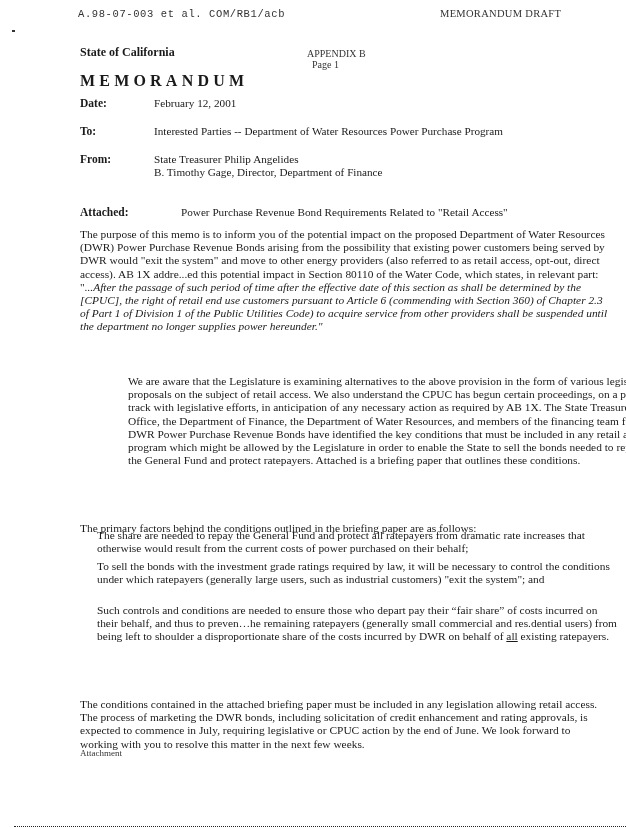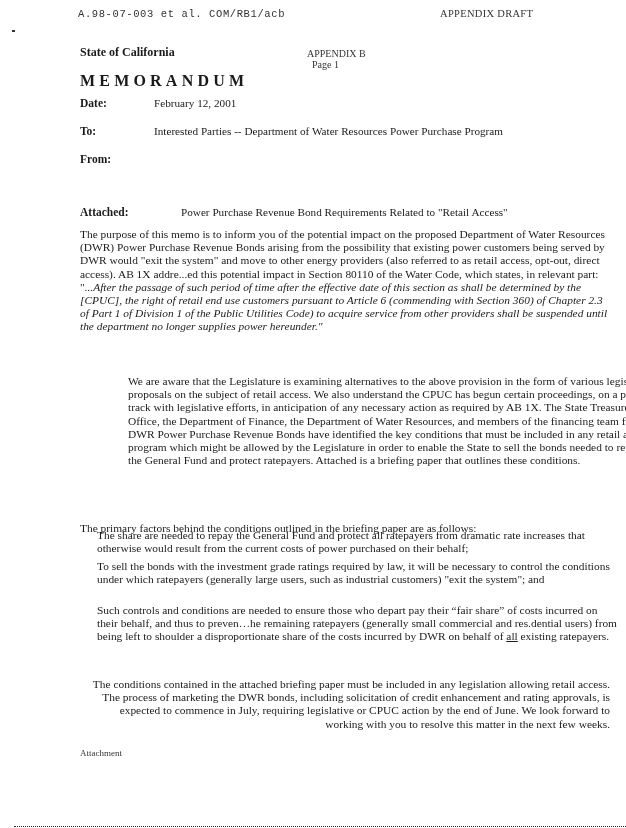--- a/index.html
+++ b/index.html
@@ -37,51 +37,53 @@
     .para {
       left: 80px; width: 530px; font-size: 11.4px; line-height: 13.2px;
     }
     .p1 { top: 228px; }
     .p2 { top: 375px; margin-left: 48px; }
     .p3 { top: 499px; margin-top: 23px; }
     .factor { left: 97px; width: 520px; font-size: 11.4px; line-height: 13.2px; }
     .f1 { top: 529px; }
     .f2 { top: 560px; }
     .f3 { top: 604px; }
-    .p4 { top: 678px; text-align: right; }
+    .p4 { top: 698px; }
     .attach { left: 80px; top: 748px; font-size: 9px; color: #333; }
     .quote-it { font-style: italic; }
     .u { text-decoration: underline; }
     .bottom-rule {
       left: 14px; top: 826px; width: 612px; height: 0;
       border-top: 1px dotted #222;
     }
   </style>
 </head>
 <body>
 
 <div class="abs docket">A.98-07-003 et al.  COM/RB1/acb</div>
-<div class="abs draft">APPENDIX DRAFT</div>
+<div class="abs draft">MEMORANDUM DRAFT</div>
 <div class="abs dot-mark"></div>
 
 <div class="abs org">State of California</div>
 <div class="abs appendix">
   <div>APPENDIX B</div>
   <div>Page 1</div>
 </div>
 <div class="abs memo-title">MEMORANDUM</div>
 
 <div class="abs field-label date-label">Date:</div>
 <div class="abs field-value date-value">February 12, 2001</div>
 
 <div class="abs field-label to-label">To:</div>
 <div class="abs field-value to-value">Interested Parties -- Department of Water Resources Power Purchase Program</div>
 
 <div class="abs field-label from-label">From:</div>
 <div class="abs field-value from-value">
+  <div>State Treasurer Philip Angelides</div>
+  <div>B. Timothy Gage, Director, Department of Finance</div>
 </div>
 
 <div class="abs field-label subject-label">Attached:</div>
 <div class="abs field-value subject-value">Power Purchase Revenue Bond Requirements Related to "Retail Access"</div>
 
 <div class="abs para p1"><span>The purpose of this memo is to inform you of the potential impact on the proposed Department of Water Resources (DWR) Power Purchase Revenue Bonds arising from the possibility that existing power customers being served by DWR would "exit the system" and move to other energy providers (also referred to as retail access, opt-out, direct access).  AB 1X addre...ed this potential impact in Section 80110 of the Water Code, which states, in relevant part: "</span><span class="quote-it">...After the passage of such period of time after the effective date of this section as shall be determined by the [CPUC], the right of retail end use customers pursuant to Article 6 (commending with Section 360) of Chapter 2.3 of Part 1 of Division 1 of the Public Utilities Code) to acquire service from other providers shall be suspended until the department no longer supplies power hereunder."</span></div>
 
 <div class="abs para p2">We are aware that the Legislature is examining alternatives to the above provision in the form of various legislative proposals on the subject of retail access.  We also understand the CPUC has begun certain proceedings, on a parallel track with legislative efforts, in anticipation of any necessary action as required by AB 1X.  The State Treasurer's Office, the Department of Finance, the Department of Water Resources, and members of the financing team for the DWR Power Purchase Revenue Bonds have identified the key conditions that must be included in any retail access program which might be allowed by the Legislature in order to enable the State to sell the bonds needed to repay the General Fund and protect ratepayers.  Attached is a briefing paper that outlines these conditions.</div>
 
 <div class="abs para p3">The primary factors behind the conditions outlined in the briefing paper are as follows:</div>

